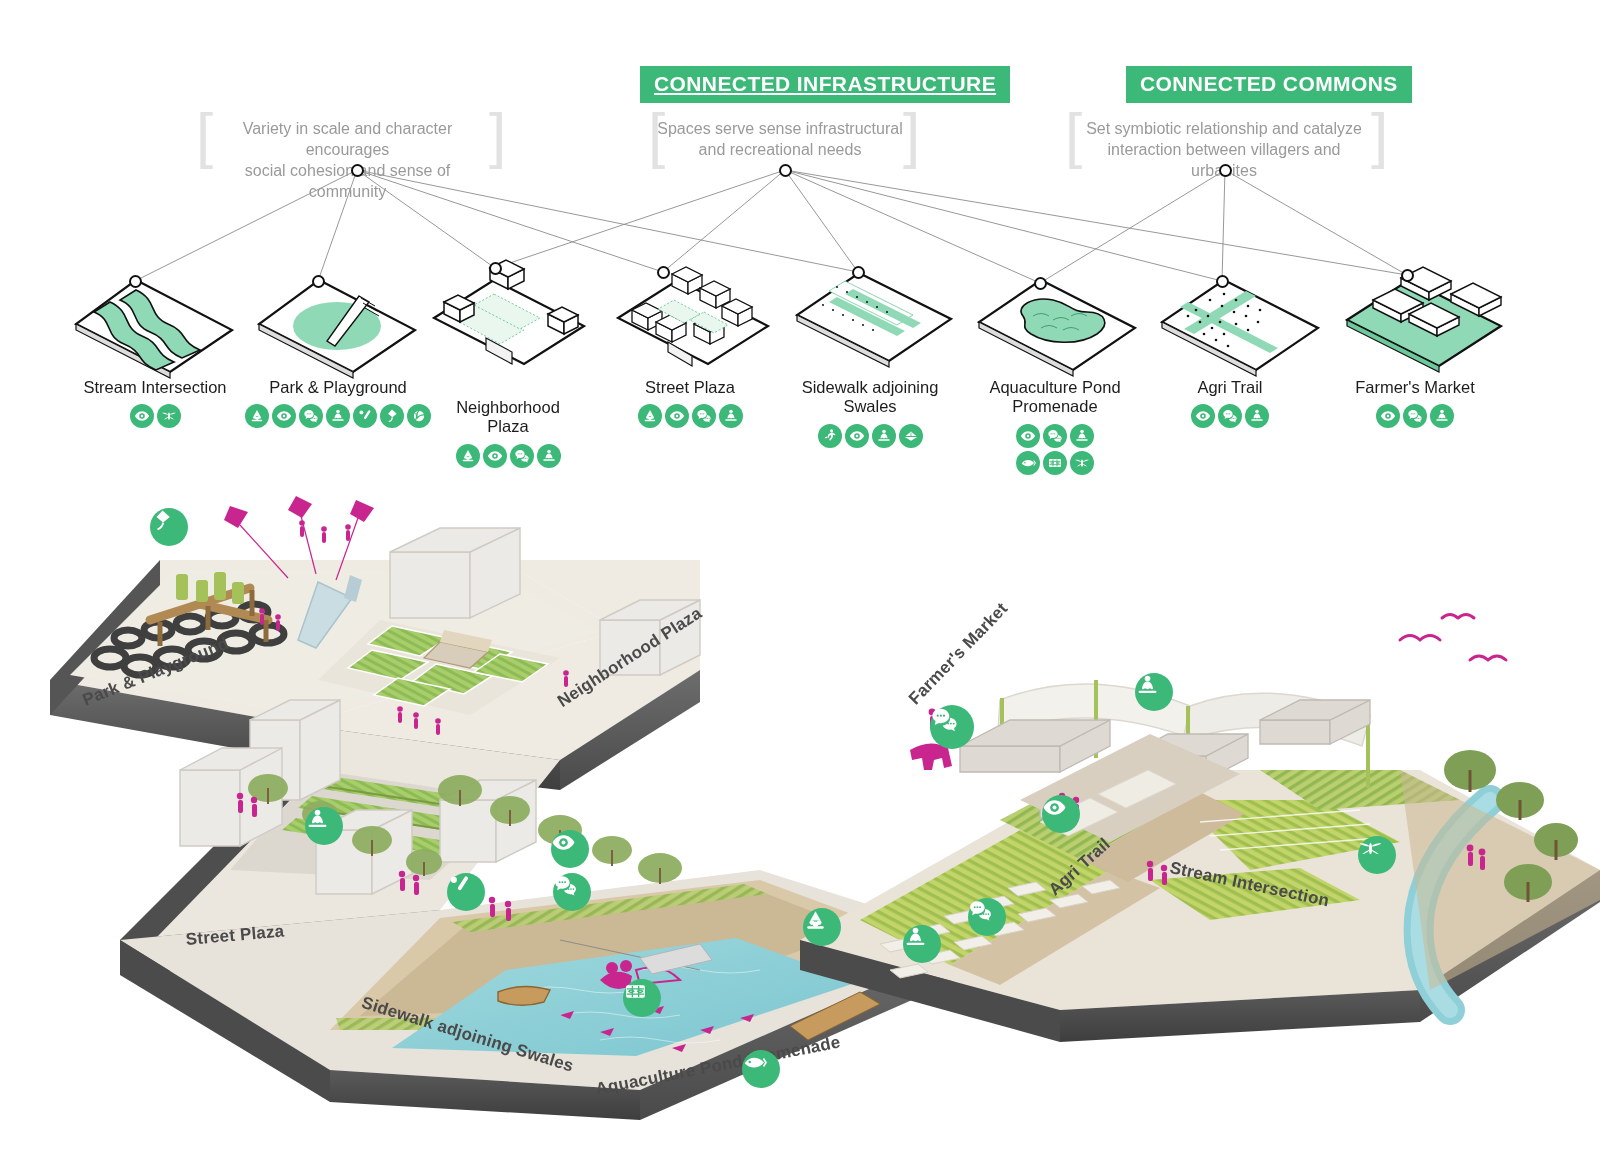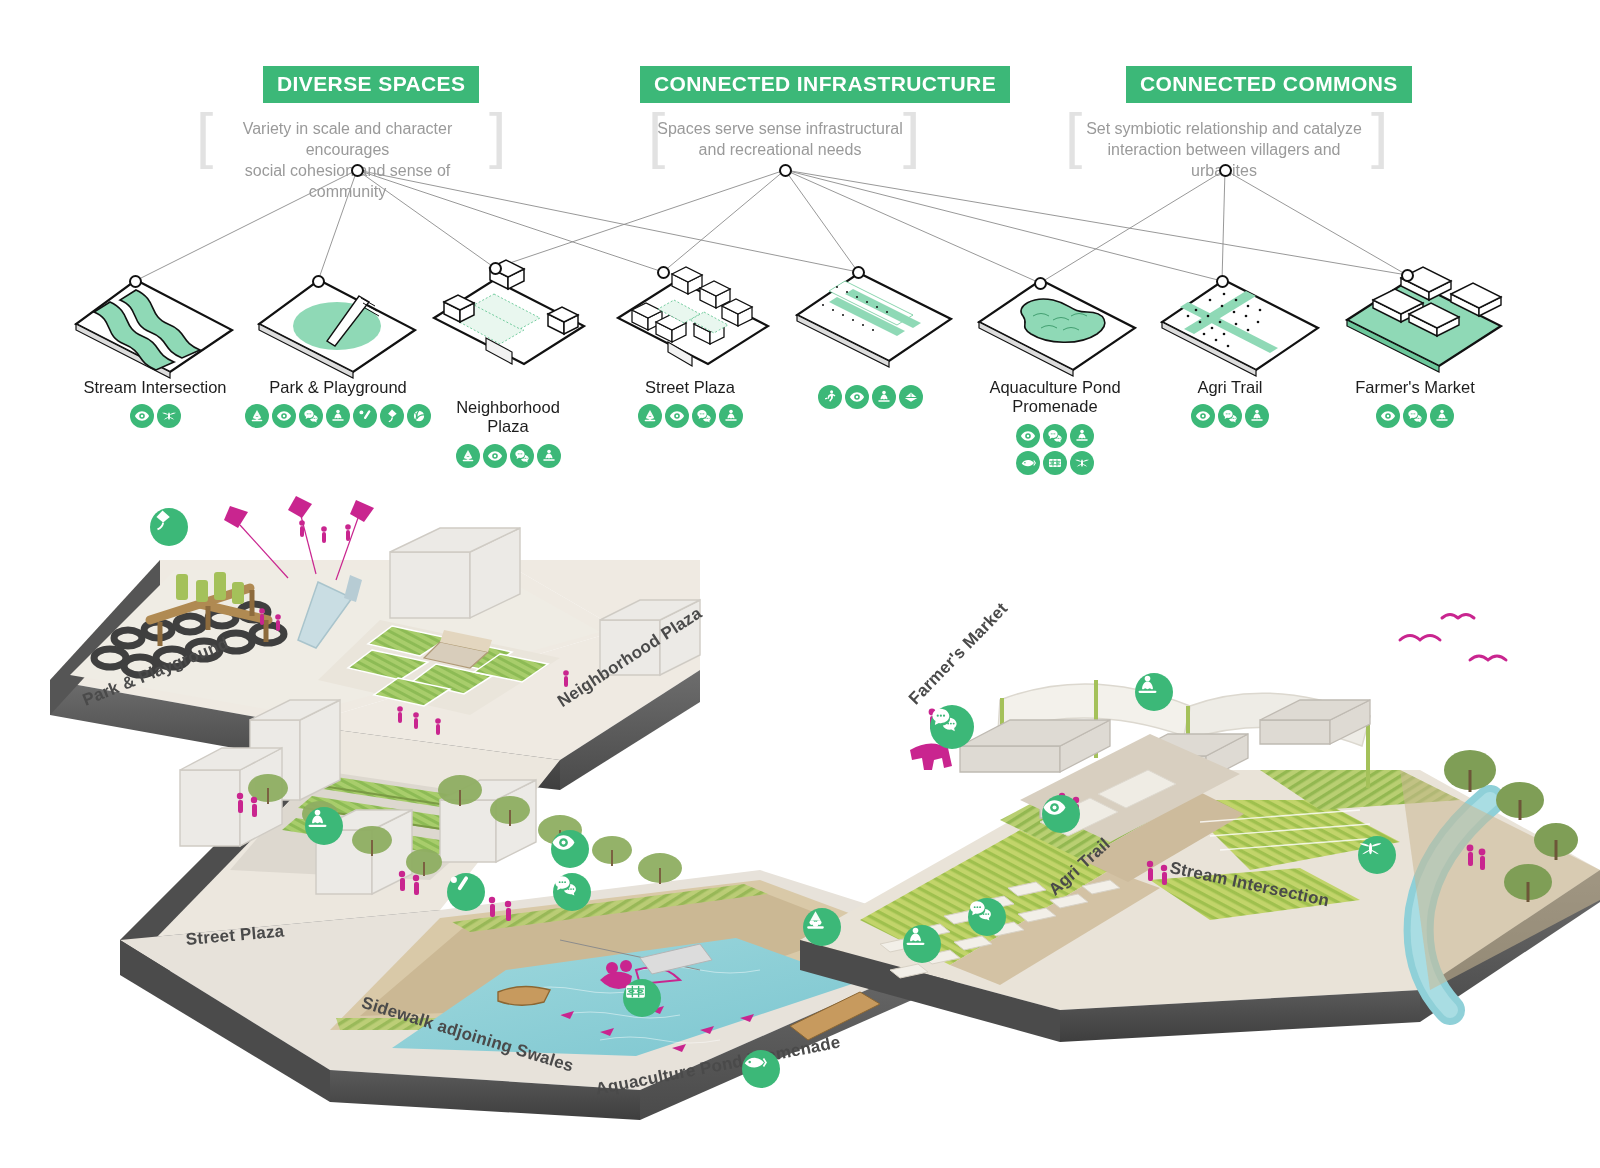--- a/index.html
+++ b/index.html
@@ -63,28 +63,27 @@
         <path d="M785 170 L1040 283"></path>
         <path d="M785 170 L1222 281"></path>
         <path d="M785 170 L1407 275"></path>
 
         <path d="M1225 170 L1040 283"></path>
         <path d="M1225 170 L1222 281"></path>
         <path d="M1225 170 L1407 275"></path>
       </g>
     </svg>
 
-    <div class="grp-title" style="left:263px;top:66px;">DIVERSE SPACES</div>
     <div class="brk" style="left:196px;top:104px;">[</div>
     <div class="brk" style="left:489px;top:104px;">]</div>
     <div class="grp-desc" style="left:205px;top:118px;width:285px;">Variety in scale and character encourages
 social cohesion and sense of community</div>
     <div class="node" style="left:351px;top:164px;"></div>
 
-    <div class="grp-title" style="left:640px;top:66px;">CONNECTED INFRASTRUCTURE</div>
+    <div class="grp-title" style="left:640px;top:66px;text-decoration:underline;">CONNECTED INFRASTRUCTURE</div>
     <div class="brk" style="left:648px;top:104px;">[</div>
     <div class="brk" style="left:903px;top:104px;">]</div>
     <div class="grp-desc" style="left:655px;top:118px;width:250px;">Spaces serve sense infrastructural
 and recreational needs</div>
     <div class="node" style="left:779px;top:164px;"></div>
 
     <div class="grp-title" style="left:1126px;top:66px;">CONNECTED COMMONS</div>
     <div class="brk" style="left:1065px;top:104px;">[</div>
     <div class="brk" style="left:1371px;top:104px;">]</div>
     <div class="grp-desc" style="left:1074px;top:118px;width:300px;">Set symbiotic relationship and catalyze
@@ -418,20 +417,22 @@
           <div class="ico">
             <svg viewBox="0 0 24 24" fill="#fff">
               <circle cx="12" cy="5.3" r="2.7"></circle>
               <path d="M12 8.2c-2.6 0-4.6 2.6-5.2 6.1-.2 1 .5 1.6 1.3 1.2l1.6-.8 2.3 1 2.3-1 1.6.8c.8.4 1.5-.2 1.3-1.2C16.6 10.8 14.6 8.2 12 8.2z"></path>
               <rect x="3.4" y="17" width="17.2" height="2.2" rx="1.1"></rect>
             </svg>
           </div>
         </div>
     </div>
     <div class="typ" style="left:770px;top:378px;">
+      <div class="typ-label">Sidewalk adjoining
+Swales</div>
       <div class="icons">
           <div class="ico">
             <svg viewBox="0 0 24 24" fill="#fff">
               <circle cx="14.4" cy="4.3" r="2.3"></circle>
               <path d="M13 7.3 9.3 9.9l-1 4.3 2.1.5.7-3 2-1.2.6 3.1-3 4.1 1.7 1.3 3.8-5 .2-4.3 2.6 1.6 1.1-1.8-4.6-2.9z"></path>
               <path d="M7.8 12.9 4.4 14l.6 1.9 3.3-1.1z"></path>
             </svg>
           </div>
           <div class="ico">
             <svg viewBox="0 0 24 24" fill="#fff">

